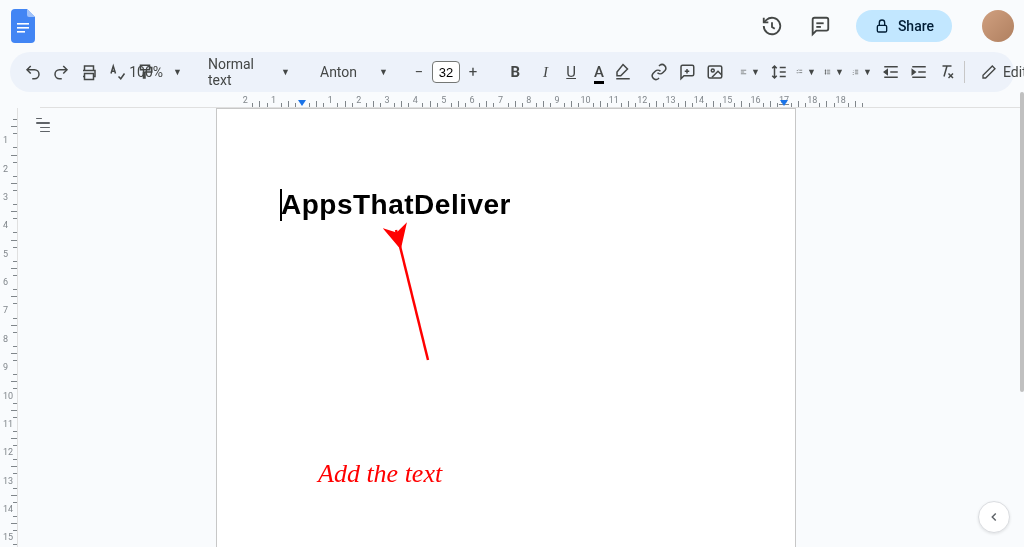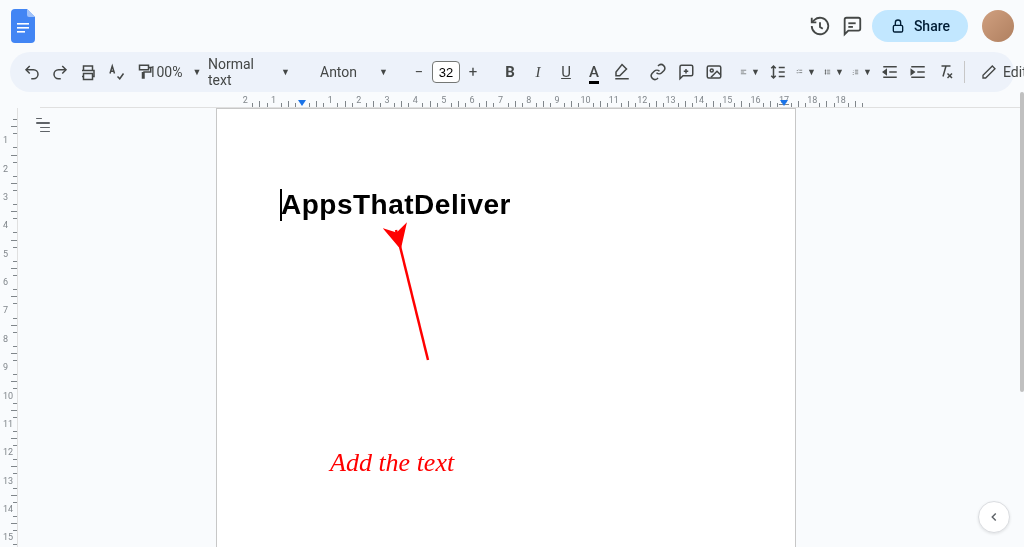--- a/index.html
+++ b/index.html
@@ -33,21 +33,21 @@
       font-size: 18px; color: #444746; padding: 0 4px;
     }
     .title-icon { width: 18px; height: 18px; color: #444746; display:flex; align-items:center; justify-content:center;}
     .menu-row {
       display: flex; align-items: center; gap: 2px; height: 22px;
     }
     .menu-item {
       padding: 2px 7px; font-size: 14px; color: #202124; cursor: pointer; border-radius: 4px;
     }
     .header-actions {
-      display: flex; align-items: center; gap: 8px;
+      display: flex; align-items: center; gap: 24px;
     }
     .header-icon {
       width: 24px; height: 24px; display:flex; align-items:center; justify-content:center; color:#444746;
     }
     .share-btn {
       background: #c2e7ff; color: #001d35;
       border-radius: 40px; padding: 8px 18px;
       display: flex; align-items: center; gap: 8px;
       font-size: 14px; font-weight: 500; cursor:pointer;
     }
@@ -59,21 +59,21 @@
     
     .toolbar-wrap {
       padding: 4px 10px 8px 10px;
     }
     .toolbar {
       height: 40px; background: #edf2fa; border-radius: 24px;
       display: flex; align-items: center; padding: 0 8px; gap: 0;
     }
     .tb-btn {
       height: 28px; min-width: 28px; padding: 0 4px;
-      display: flex; align-items: center; justify-content: center;
+      display: flex; align-items: center; justify-content: flex-end;
       cursor: pointer; color: #444746; border-radius: 4px;
     }
     .tb-sep { width: 1px; height: 22px; background: #c7c7c7; margin: 0 4px; }
     .tb-text { font-size: 14px; color: #444746; padding: 0 6px; }
     .dropdown-arrow { font-size: 9px; margin-left: 4px; color: #444746; }
     .font-combo {
       min-width: 90px; display:flex; align-items:center; justify-content:space-between;
       padding: 0 8px; height:28px; cursor:pointer;
     }
     .style-combo {
@@ -156,25 +156,24 @@
     }
     .cursor-caret {
       position:absolute; top:80px; left:63px; width:1.5px; height:32px; background:#000;
     }
     
     .annotation {
       position:absolute; top:112px; left:315px; width:260px; height:260px;
       pointer-events:none;
     }
     .annotation-label {
-      position:absolute; top:340px; left:300px;
+      position:absolute; top:351px; left:300px;
       font-family: 'Comic Sans MS', cursive;
       font-size: 26px; color:#ff0000; pointer-events:none;
       font-style: italic;
-      margin-left: 12px;
     }
     
     .scroll-track {
       position:absolute; top:92px; right:0; width:4px; bottom:0;
     }
     .scroll-thumb {
       position:absolute; top:0; width:4px; height:300px; right:0;
       background:#c0c0c0; border-radius:2px;
     }
     .explore-fab {

